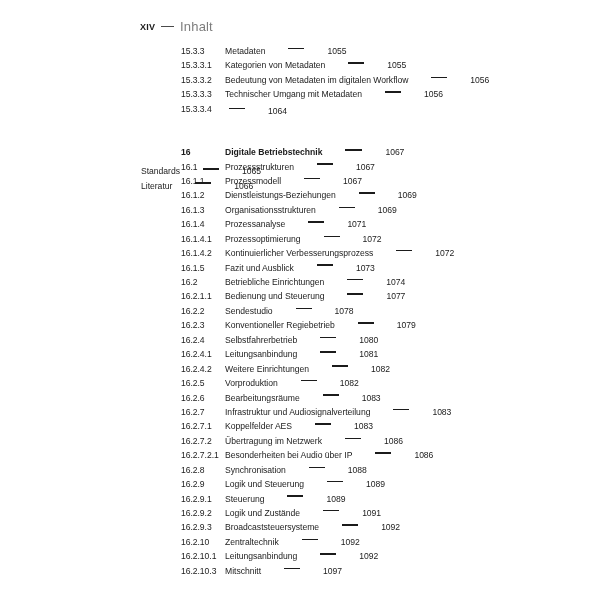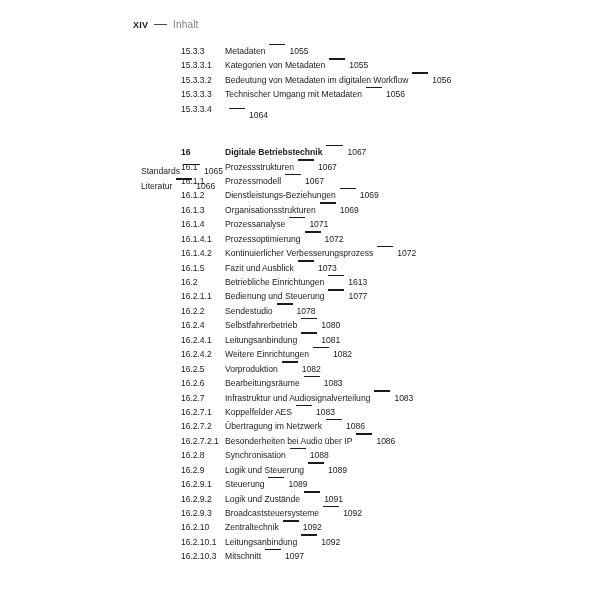--- a/index.html
+++ b/index.html
@@ -20,21 +20,21 @@
     position: relative;
     width: 600px;
     height: 600px;
     background: #ffffff;
     box-sizing: border-box;
   }
 
   
   .running-head {
     position: absolute;
-    left: 133px;
+    left: 140px;
     top: 19px;
     display: flex;
     align-items: center;
     gap: 5px;
     white-space: nowrap;
   }
   .rh-folio {
     font-size: 9px;
     font-weight: bold;
     letter-spacing: 0.2px;
@@ -43,21 +43,21 @@
   .rh-rule {
     display: inline-block;
     width: 13px;
     height: 1.6px;
     background: #4a4a4a;
     margin: 0 1px;
     position: relative;
     top: 0px;
   }
   .rh-title {
-    font-size: 10px;
+    font-size: 13px;
     color: #7d7d7d;
     letter-spacing: 0.15px;
   }
 
   
   .toc {
     position: absolute;
     left: 141px;
     top: 46px;
     width: 420px;
@@ -75,22 +75,23 @@
   .toc-num {
     width: 44px;
     flex: 0 0 44px;
     letter-spacing: -0.05px;
     margin-left: 40px;
   }
 
   .toc-body {
     flex: 0 1 auto;
     display: inline-flex;
-    align-items: flex-start;
+    align-items: center;
     white-space: nowrap;
+    gap: 19px;
   }
 
   .toc-title {
     letter-spacing: -0.02px;
   }
 
   .toc-dash {
     display: inline-block;
     width: 16px;
     height: 1.5px;
@@ -256,40 +257,48 @@
           <span class="toc-title">Fazit und Ausblick</span>
           <span class="toc-dash"></span>
           <span class="toc-page">1073</span>
         </span>
       </div>
       <div class="toc-row ">
         <span class="toc-num">16.2</span>
         <span class="toc-body">
           <span class="toc-title">Betriebliche Einrichtungen</span>
           <span class="toc-dash"></span>
-          <span class="toc-page">1613</span>
+          <span class="toc-page">1074</span>
         </span>
       </div>
       <div class="toc-row ">
         <span class="toc-num">16.2.1.1</span>
         <span class="toc-body">
           <span class="toc-title">Bedienung und Steuerung</span>
           <span class="toc-dash"></span>
           <span class="toc-page">1077</span>
         </span>
       </div>
       <div class="toc-row ">
         <span class="toc-num">16.2.2</span>
         <span class="toc-body">
           <span class="toc-title">Sendestudio</span>
           <span class="toc-dash"></span>
           <span class="toc-page">1078</span>
         </span>
       </div>
       <div class="toc-row ">
+        <span class="toc-num">16.2.3</span>
+        <span class="toc-body">
+          <span class="toc-title">Konventioneller Regiebetrieb</span>
+          <span class="toc-dash"></span>
+          <span class="toc-page">1079</span>
+        </span>
+      </div>
+      <div class="toc-row ">
         <span class="toc-num">16.2.4</span>
         <span class="toc-body">
           <span class="toc-title">Selbstfahrerbetrieb</span>
           <span class="toc-dash"></span>
           <span class="toc-page">1080</span>
         </span>
       </div>
       <div class="toc-row ">
         <span class="toc-num">16.2.4.1</span>
         <span class="toc-body">

